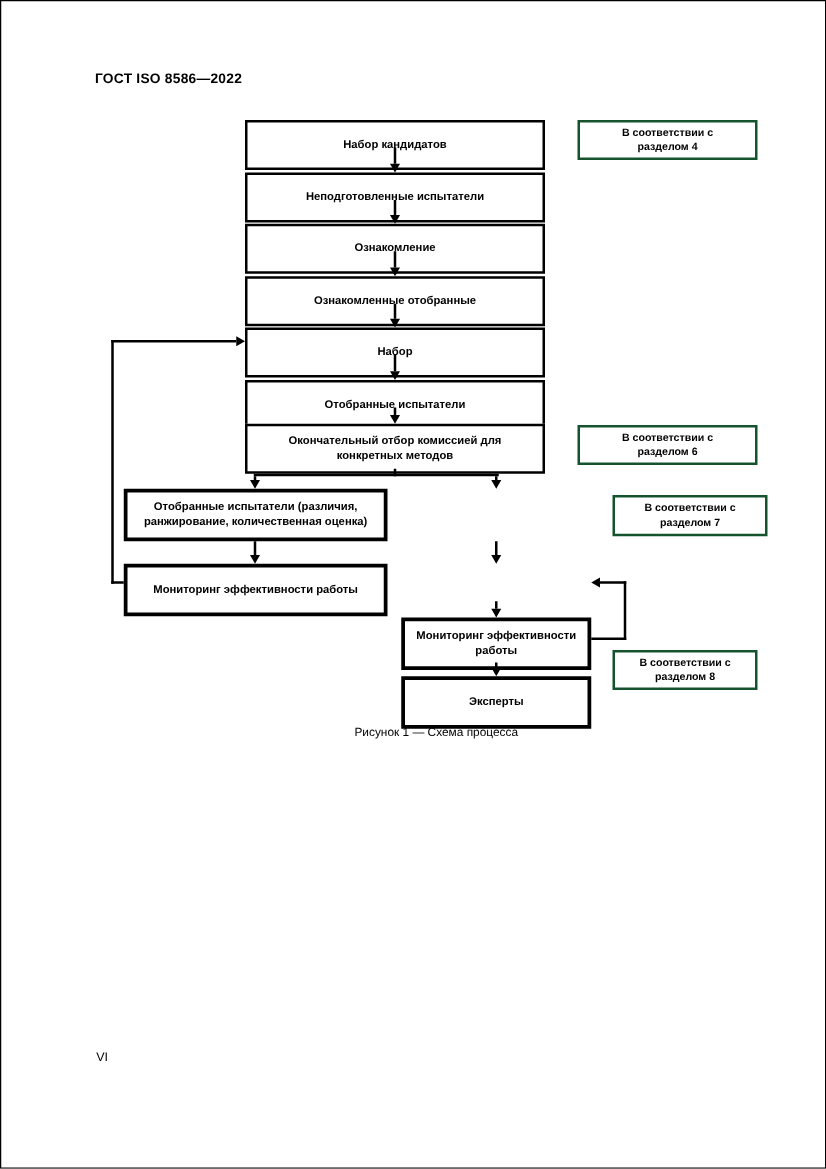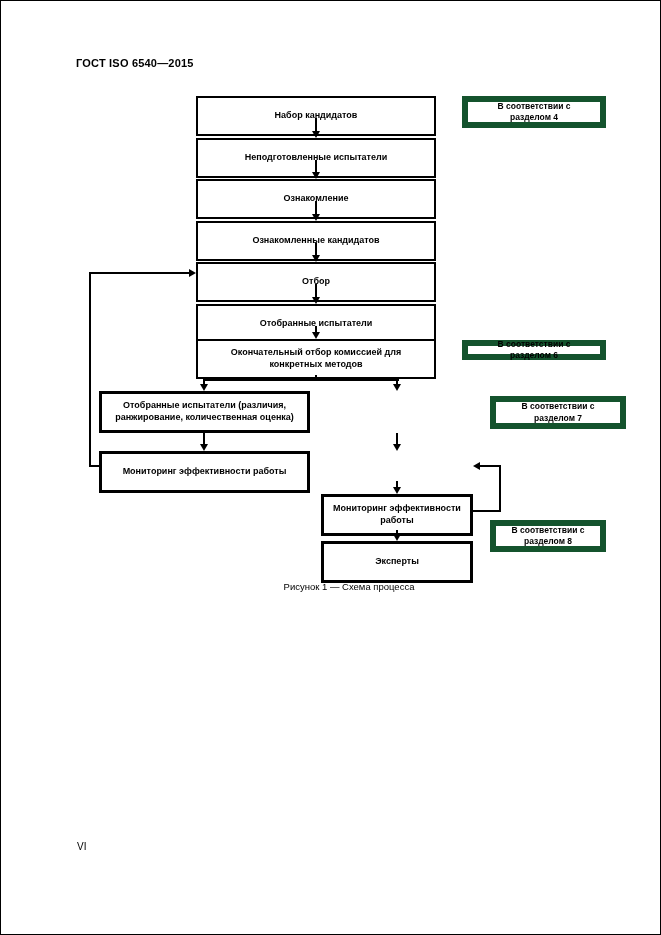--- a/index.html
+++ b/index.html
@@ -16,53 +16,53 @@
   .caption{position:absolute;left:228px;top:580px;width:240px;text-align:center;font-size:9.5px;}
   .box{
     position:absolute;box-sizing:border-box;background:#fff;
     display:flex;align-items:center;justify-content:center;
     text-align:center;font-size:9px;font-weight:bold;line-height:1.3;
     padding:18px 6px;
   }
   .thin{border:2px solid #000;}
   .thick{border:3px solid #000;}
   .note{
-    position:absolute;box-sizing:border-box;background:#fff;border:6px solid #14532d;
+    position:absolute;box-sizing:border-box;background:#fff;border:2px solid #14532d;
     display:flex;align-items:center;justify-content:center;
     text-align:center;font-size:8.5px;font-weight:bold;line-height:1.35;
   }
   .note span{display:inline-block;max-width:84px;}
   .vl,.hl{position:absolute;background:#000;}
   .arrow-v{position:absolute;width:10px;display:flex;flex-direction:column;align-items:center;}
   .arrow-v .shaft{width:2px;flex:1 1 auto;background:#000;}
   .head-down{width:0;height:0;border-left:4px solid transparent;border-right:4px solid transparent;border-top:7px solid #000;}
   .head-right{position:absolute;width:0;height:0;border-top:4px solid transparent;border-bottom:4px solid transparent;border-left:7px solid #000;}
   .head-left{position:absolute;width:0;height:0;border-top:4px solid transparent;border-bottom:4px solid transparent;border-right:7px solid #000;}
 </style>
 </head>
 <body>
 
 <div class="page">
 
-  <div class="doc-header">ГОСТ ISO 6540—2015</div>
+  <div class="doc-header">ГОСТ ISO 8586—2022</div>
 
   <div class="box thin" style="left:195px;top:95px;width:240px;height:22px;">
     <span>Набор кандидатов</span>
   </div>
   <div class="box thin" style="left:195px;top:137px;width:240px;height:36px;">
     <span>Неподготовленные испытатели</span>
   </div>
   <div class="box thin" style="left:195px;top:178px;width:240px;height:22px;">
     <span>Ознакомление</span>
   </div>
   <div class="box thin" style="left:195px;top:220px;width:240px;height:22px;">
-    <span>Ознакомленные кандидатов</span>
+    <span>Ознакомленные отобранные</span>
   </div>
   <div class="box thin" style="left:195px;top:261px;width:240px;height:22px;">
-    <span>Отбор</span>
+    <span>Набор</span>
   </div>
   <div class="box thin" style="left:195px;top:303px;width:240px;height:22px;">
     <span>Отобранные испытатели</span>
   </div>
   <div class="box thin" style="left:195px;top:338px;width:240px;height:36px;">
     <span>Окончательный отбор комиссией для конкретных методов</span>
   </div>
 
   <div class="box thick" style="left:98px;top:390px;width:211px;height:42px;">
     <span>Отобранные испытатели (различия, ранжирование, количественная оценка)</span>
@@ -74,24 +74,24 @@
   <div class="box thick" style="left:320px;top:493px;width:152px;height:36px;">
     <span>Мониторинг эффективности работы</span>
   </div>
   <div class="box thick" style="left:320px;top:540px;width:152px;height:32px;">
     <span>Эксперты</span>
   </div>
 
   <div class="note" style="left:461px;top:95px;width:144px;height:32px;">
     <span>В соответствии с разделом 4</span>
   </div>
-  <div class="note" style="left:461px;top:339px;width:144px;height:20px;">
+  <div class="note" style="left:461px;top:339px;width:144px;height:32px;">
     <span>В соответствии с разделом 6</span>
   </div>
-  <div class="note" style="left:489px;top:395px;width:136px;height:33px;">
+  <div class="note" style="left:489px;top:395px;width:124px;height:33px;">
     <span>В соответствии с разделом 7</span>
   </div>
   <div class="note" style="left:489px;top:519px;width:116px;height:32px;">
     <span>В соответствии с разделом 8</span>
   </div>
 
   <div class="arrow-v" style="left:310px;top:117px;height:20px;">
       <div class="shaft"></div>
       <div class="head-down"></div>
     </div>

